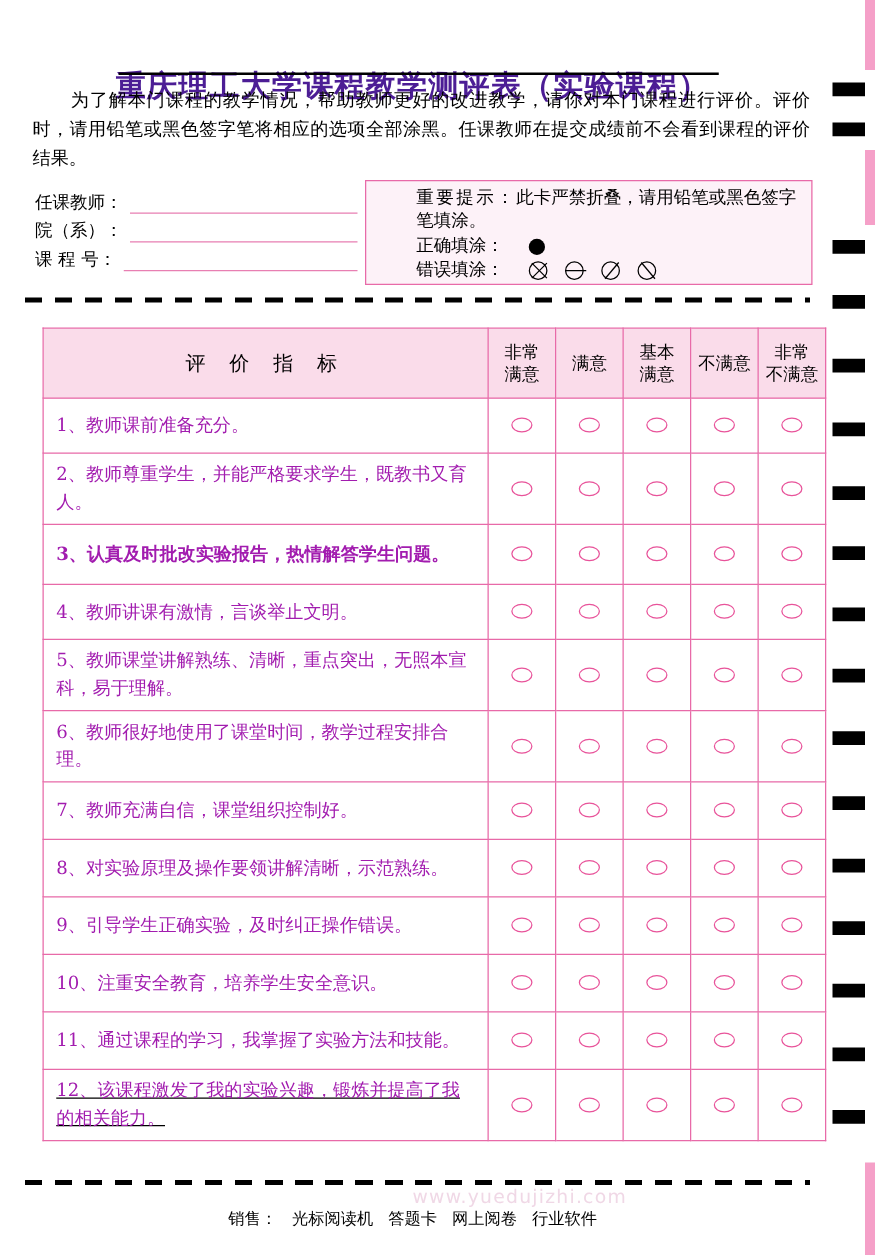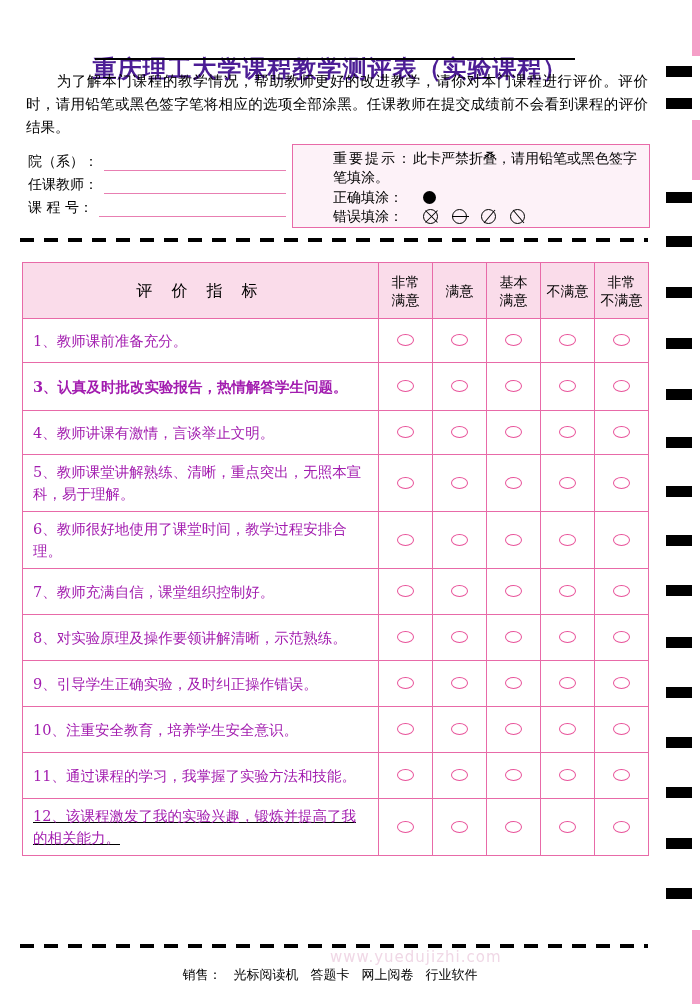--- a/index.html
+++ b/index.html
@@ -185,21 +185,21 @@
     left: 20px;
     width: 628px;
     height: 4px;
     background-image: repeating-linear-gradient(to right,
       #000 0, #000 14px, transparent 14px, transparent 24px);
   }
 
   
   .tbl-wrap {
     position: absolute;
-    left: 22px;
+    left: 34px;
     top: 262px;
     width: 626px;
   }
   table.eval {
     border-collapse: collapse;
     width: 626px;
     table-layout: fixed;
     font-family: "DejaVu Serif", "Liberation Serif", serif;
   }
   table.eval th, table.eval td {
@@ -291,25 +291,25 @@
     <div class="timing-mark" style="top:888px;"></div>
   </div>
 
   <div class="title">重庆理工大学课程教学测评表（实验课程）</div>
   <div class="title-rule"></div>
 
   <div class="intro"><span class="indent"></span><span>为了解本门课程的教学情况，帮助教师更好的改进教学，请你对本门课程进行评价。评价时，请用铅笔或黑色签字笔将相应的选项全部涂黑。任课教师在提交成绩前不会看到课程的评价结果。</span></div>
 
   <div class="info">
     <div class="info-row">
+      <span class="info-label">任课教师：</span>
+      <span class="info-line"></span>
+    </div>
+    <div class="info-row">
       <span class="info-label">院（系）：</span>
-      <span class="info-line"></span>
-    </div>
-    <div class="info-row">
-      <span class="info-label">任课教师：</span>
       <span class="info-line"></span>
     </div>
     <div class="info-row">
       <span class="info-label">课 程 号：</span>
       <span class="info-line"></span>
     </div>
   </div>
 
   <div class="notice">
     <div class="notice-head">
@@ -363,20 +363,28 @@
       </thead>
       <tbody>
         <tr style="height:44px;">
           <td class="item">1、教师课前准备充分。</td>
           <td class="bubble-cell"><span class="bubble"></span></td>
           <td class="bubble-cell"><span class="bubble"></span></td>
           <td class="bubble-cell"><span class="bubble"></span></td>
           <td class="bubble-cell"><span class="bubble"></span></td>
           <td class="bubble-cell"><span class="bubble"></span></td>
         </tr>
+        <tr style="height:56px;">
+          <td class="item">2、教师尊重学生，并能严格要求学生，既教书又育人。</td>
+          <td class="bubble-cell"><span class="bubble"></span></td>
+          <td class="bubble-cell"><span class="bubble"></span></td>
+          <td class="bubble-cell"><span class="bubble"></span></td>
+          <td class="bubble-cell"><span class="bubble"></span></td>
+          <td class="bubble-cell"><span class="bubble"></span></td>
+        </tr>
         <tr style="height:48px;font-weight:bold;">
           <td class="item">3、认真及时批改实验报告，热情解答学生问题。</td>
           <td class="bubble-cell"><span class="bubble"></span></td>
           <td class="bubble-cell"><span class="bubble"></span></td>
           <td class="bubble-cell"><span class="bubble"></span></td>
           <td class="bubble-cell"><span class="bubble"></span></td>
           <td class="bubble-cell"><span class="bubble"></span></td>
         </tr>
         <tr style="height:44px;">
           <td class="item">4、教师讲课有激情，言谈举止文明。</td>

